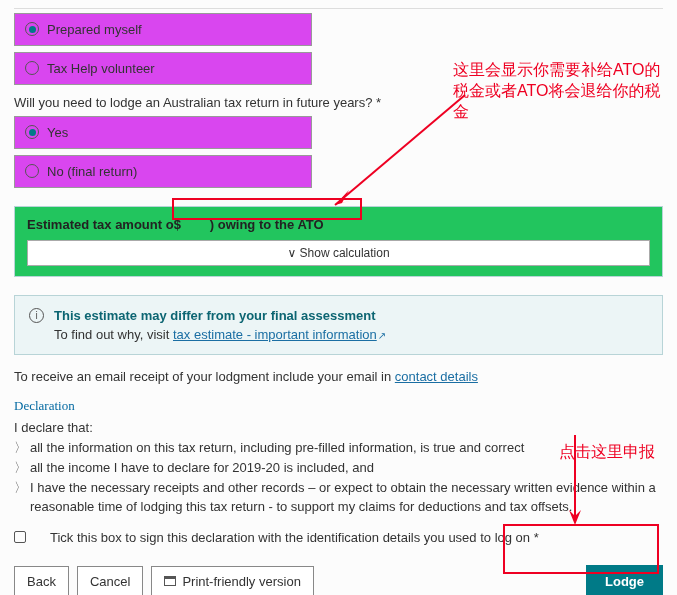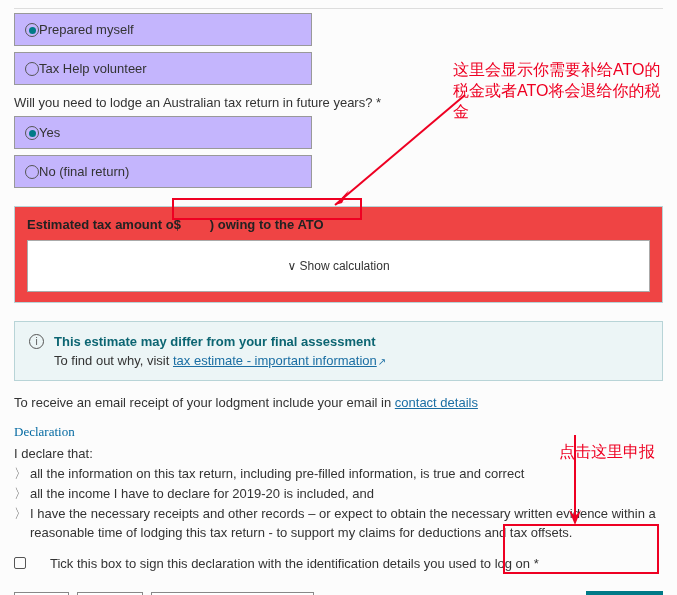--- a/index.html
+++ b/index.html
@@ -1,25 +1,25 @@
 <!DOCTYPE html>
 <html><head>
 <meta charset="utf-8">
 <style>
   * { box-sizing: border-box; margin: 0; padding: 0; }
   body { font-family: Arial, sans-serif; font-size: 13px; color: #333; background: #fcfcfc; width: 677px; height: 595px; position: relative; overflow: hidden; }
   .container { padding: 8px 14px; }
   .radio-group { margin-bottom: 8px; }
-  .radio-box { border: 1px solid #999; padding: 8px 10px; margin-bottom: 6px; max-width: 298px; display: flex; align-items: flex-end; gap: 0; background: #c4b5fd; }
+  .radio-box { border: 1px solid #999; padding: 8px 10px; margin-bottom: 6px; max-width: 298px; display: flex; align-items: flex-start; gap: 8px; background: #d946ef; }
   .radio-outer { width: 14px; height: 14px; border: 1px solid #555; border-radius: 50%; display: flex; align-items: center; justify-content: center; flex-shrink: 0; }
   .radio-outer.selected::after { content:""; width: 7px; height: 7px; background: #007a87; border-radius: 50%; display:block; }
   .question { margin: 10px 0 6px; color: #333; }
-  .estimate-box { background: #ef4444; border: 1px solid #b8d4d7; padding: 10px 12px; margin-top: 18px; position: relative; }
+  .estimate-box { background: #22c55e; border: 1px solid #b8d4d7; padding: 10px 12px; margin-top: 18px; position: relative; }
   .estimate-title { font-weight: bold; color: #222; }
-  .show-calc { border: 1px solid #aaa; background: #fff; text-align: center; padding: 18px; margin-top: 8px; font-size: 12px; color: #333; }
+  .show-calc { border: 1px solid #aaa; background: #fff; text-align: center; padding: 5px; margin-top: 8px; font-size: 12px; color: #333; }
   .info-box { background: #ecf5f6; border: 1px solid #b8d4d7; padding: 12px 14px; margin-top: 18px; display: flex; gap: 10px; align-items: flex-start; }
   .info-icon { width: 15px; height: 15px; border: 1px solid #555; border-radius: 50%; display:flex; align-items:center; justify-content:center; font-size:10px; flex-shrink:0; color:#555; }
   .info-body .info-title { font-weight: bold; color: #0c6572; margin-bottom: 4px; }
   .link { color: #1a6ea3; text-decoration: underline; }
   .ext-icon::after { content: "↗"; font-size: 10px; margin-left:1px; text-decoration:none; display:inline-block; }
   .margin-top { margin-top: 14px; }
   .decl-heading { margin-top: 14px; color:#0369a1;font-family:Liberation Serif, serif; }
   .decl-list { margin-top: 4px; }
   .decl-list .item { display:flex; gap: 3px; margin-bottom: 2px; line-height: 1.4; }
   .decl-list .caret { color:#666; }

